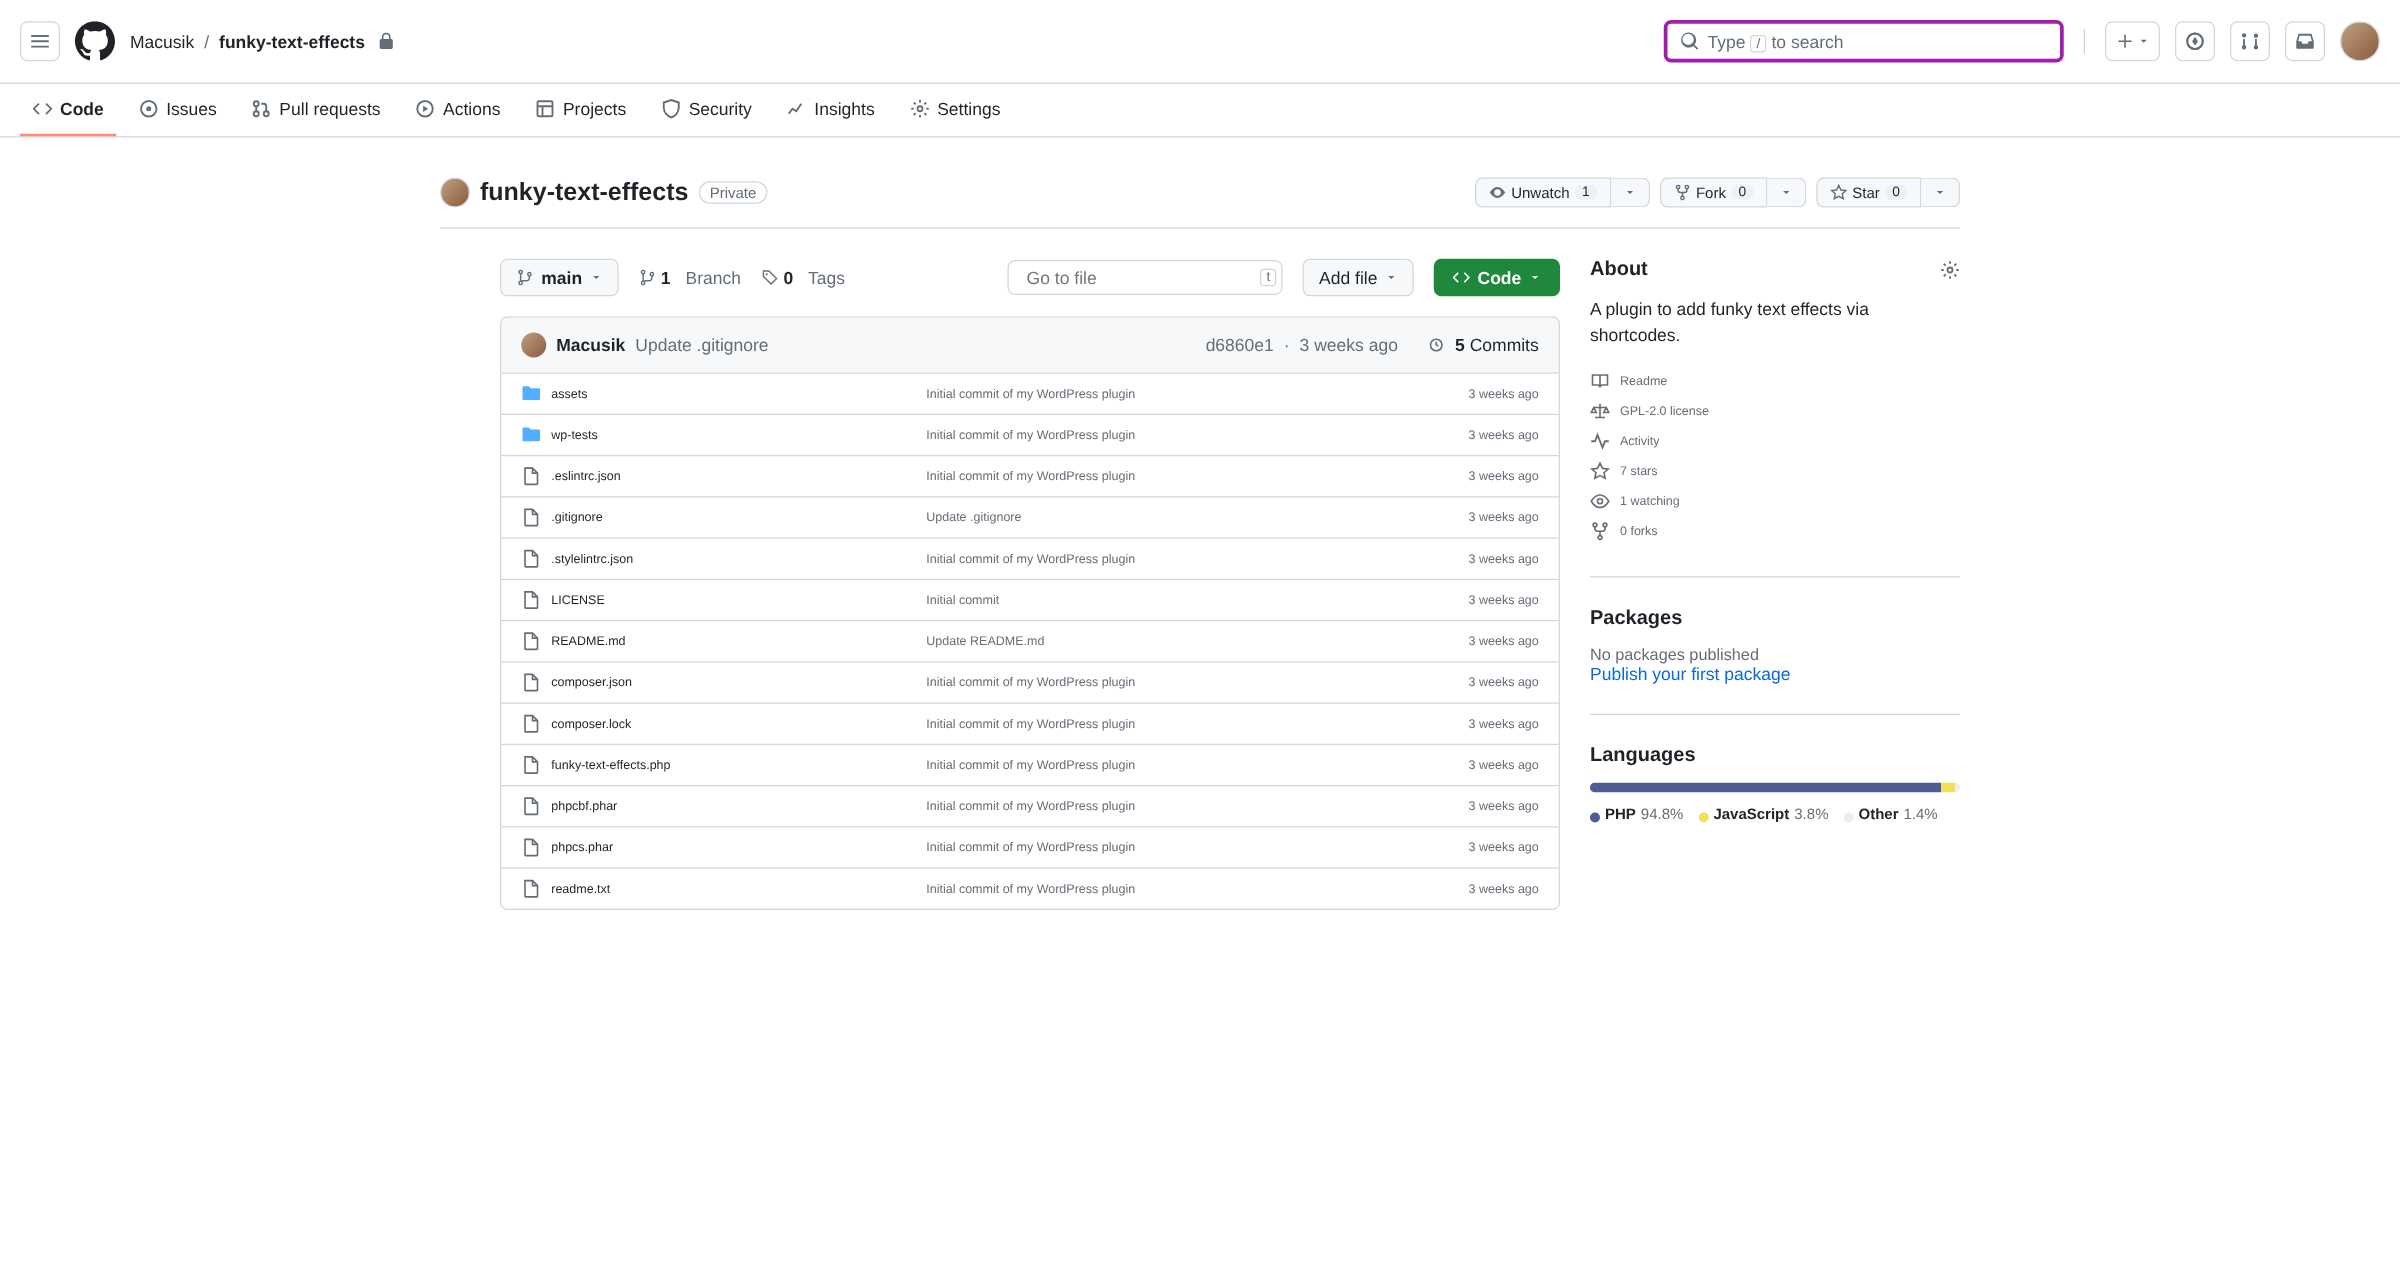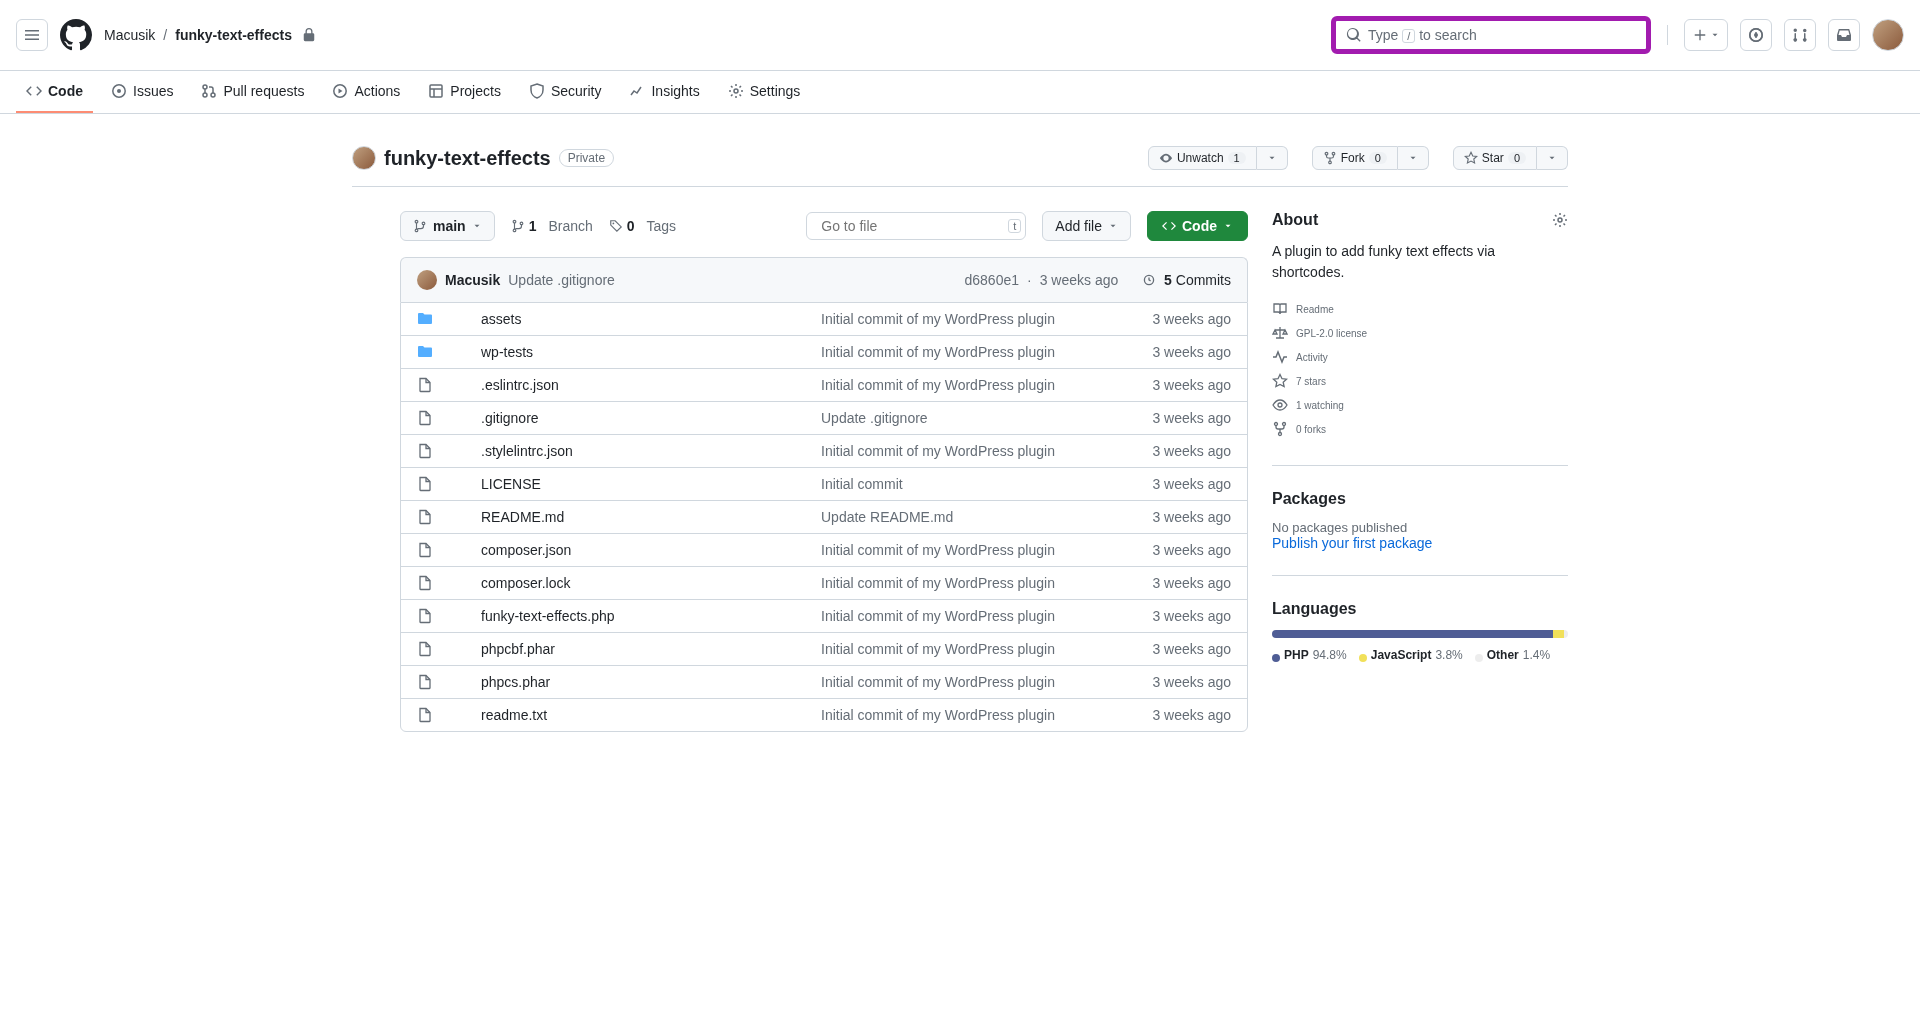--- a/index.html
+++ b/index.html
@@ -8,40 +8,40 @@
 
 
 .topbar { display: flex; align-items: center; padding: 16px; gap: 12px; border-bottom: 1px solid #d0d7de; }
 .hamburger { width: 32px; height: 32px; border: 1px solid #d0d7de; border-radius: 6px; display: flex; align-items: center; justify-content: center; cursor: pointer; }
 .logo { width: 32px; height: 32px; }
 .breadcrumb { display: flex; align-items: center; gap: 4px; font-size: 14px; }
 .breadcrumb .sep { color: #656d76; margin: 0 4px; }
 .breadcrumb b { font-weight: 600; }
 .lock-badge { margin-left: 6px; color: #656d76; }
 .topbar-spacer { flex: 1; }
-.searchbox { display: flex; align-items: center; gap: 6px; border: 5px solid #a21caf; border-radius: 6px; padding: 6px 10px; width: 320px; color: #656d76; cursor: pointer; }
+.searchbox { display: flex; align-items: center; gap: 6px; border: 3px solid #a21caf; border-radius: 6px; padding: 6px 10px; width: 320px; color: #656d76; cursor: pointer; }
 .kbd { border: 1px solid #d0d7de; border-radius: 3px; padding: 0 4px; font-size: 11px; }
 .vsep { width: 1px; height: 20px; background: #d0d7de; margin: 0 4px; }
 .iconbtn { width: 32px; height: 32px; border: 1px solid #d0d7de; border-radius: 6px; display: flex; align-items: center; justify-content: center; cursor: pointer; }
 .iconbtn.split { width: 44px; justify-content: space-around; padding: 0 6px; }
 .avatar { width: 32px; height: 32px; border-radius: 50%; border: 1px solid #d0d7de; background: linear-gradient(135deg,#c0a080,#8b5a3c); }
 
 
 .repo-nav { display: flex; gap: 8px; padding: 0 16px; border-bottom: 1px solid #d0d7de; }
 .repo-nav .tab { display: flex; align-items: center; gap: 6px; padding: 12px 10px; color: #1f2328; cursor: pointer; font-size: 14px; border-bottom: 2px solid transparent; }
 .repo-nav .tab.active { border-bottom-color: #fd8c73; font-weight: 600; }
 
 
 .wrap { max-width: 1280px; margin: 0 auto; padding: 16px 32px; }
 .repo-head { display: flex; align-items: center; justify-content: space-between; padding: 16px 0; border-bottom: 1px solid #d0d7de; }
 .repo-head-left { display: flex; align-items: center; gap: 8px; }
 .repo-head-left .avatar-sm { width: 24px; height: 24px; border-radius: 50%; background: linear-gradient(135deg,#c0a080,#8b5a3c); border: 1px solid #d0d7de; }
 .repo-head-left h1 { font-size: 20px; font-weight: 600; }
 .badge { border: 1px solid #d0d7de; border-radius: 999px; padding: 1px 8px; font-size: 12px; color: #656d76; }
-.repo-head-right { display: flex; gap: 24px; }
+.repo-head-right { display: flex; gap: 8px; }
 .btn-group { display: flex; }
 .btn { display: flex; align-items: center; gap: 4px; border: 1px solid #d0d7de; padding: 4px 10px; font-size: 12px; cursor: pointer; background: #f6f8fa; }
 .btn:first-child { border-radius: 6px 0 0 6px; }
 .btn:last-child { border-radius: 0 6px 6px 0; border-left: none; }
 .count-badge { background: #eef1f4; border-radius: 999px; padding: 0 6px; font-size: 11px; }
 
 
 .content-row { display: flex; gap: 24px; margin-top: 24px; padding-left: 48px; }
 .main-col { flex: 1; min-width: 0; }
 .side-col { width: 296px; flex-shrink: 0; }
@@ -54,21 +54,21 @@
 .btn-green { background: #1f883d; color: #fff; border: 1px solid #1f883d; border-radius: 6px; padding: 6px 14px; display: flex; align-items: center; gap: 6px; font-weight: 600; cursor: pointer; }
 
 
 .commit-bar { display: flex; align-items: center; gap: 8px; border: 1px solid #d0d7de; border-bottom: none; border-radius: 6px 6px 0 0; padding: 12px 16px; background: #f6f8fa; font-size: 14px; }
 .avatar-xs { width: 20px; height: 20px; border-radius: 50%; background: linear-gradient(135deg,#c0a080,#8b5a3c); }
 .commit-bar .spacer { flex: 1; }
 .muted { color: #656d76; }
 
 
 .file-table { border: 1px solid #d0d7de; border-radius: 0 0 6px 6px; }
-.row { display: flex; align-items: center; padding: 8px 16px; border-top: 1px solid #d0d7de; font-size: 14px; gap: 40px; }
+.row { display: flex; align-items: center; padding: 8px 16px; border-top: 1px solid #d0d7de; font-size: 10px; }
 .row:first-child { border-top: none; }
 .row .icon-cell { width: 24px; }
 .row .name { width: 300px; }
 .row .name a { color: #1f2328; }
 .row .msg { flex: 1; color: #656d76; }
 .row .time { width: 120px; text-align: right; color: #656d76; }
 .folder-icon { fill: #54aeff; }
 .file-icon { fill: #656d76; }
 
 

